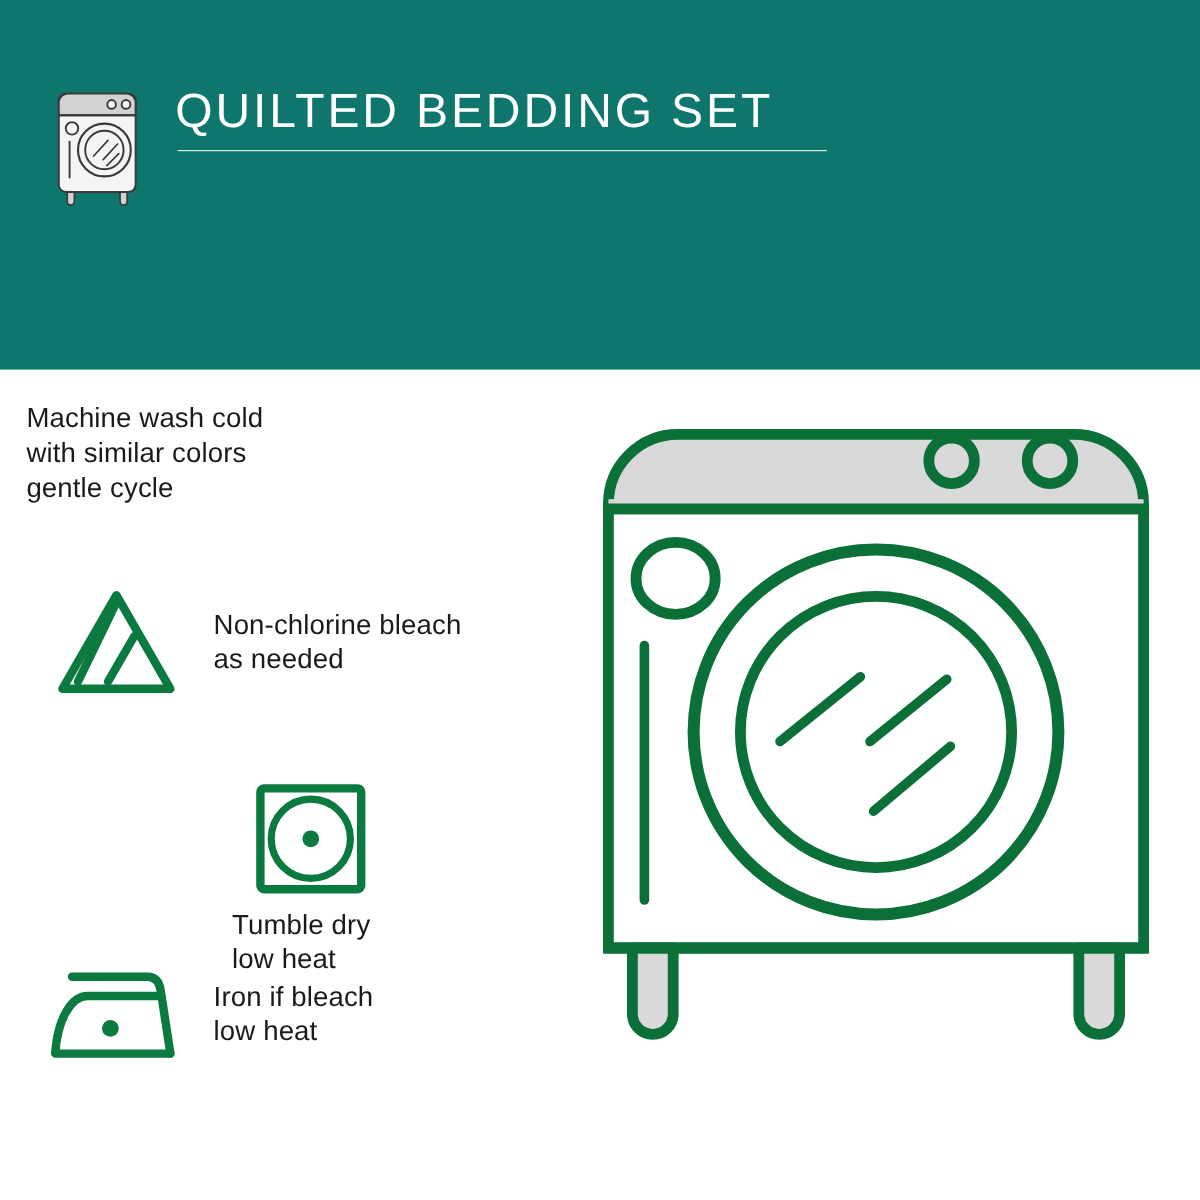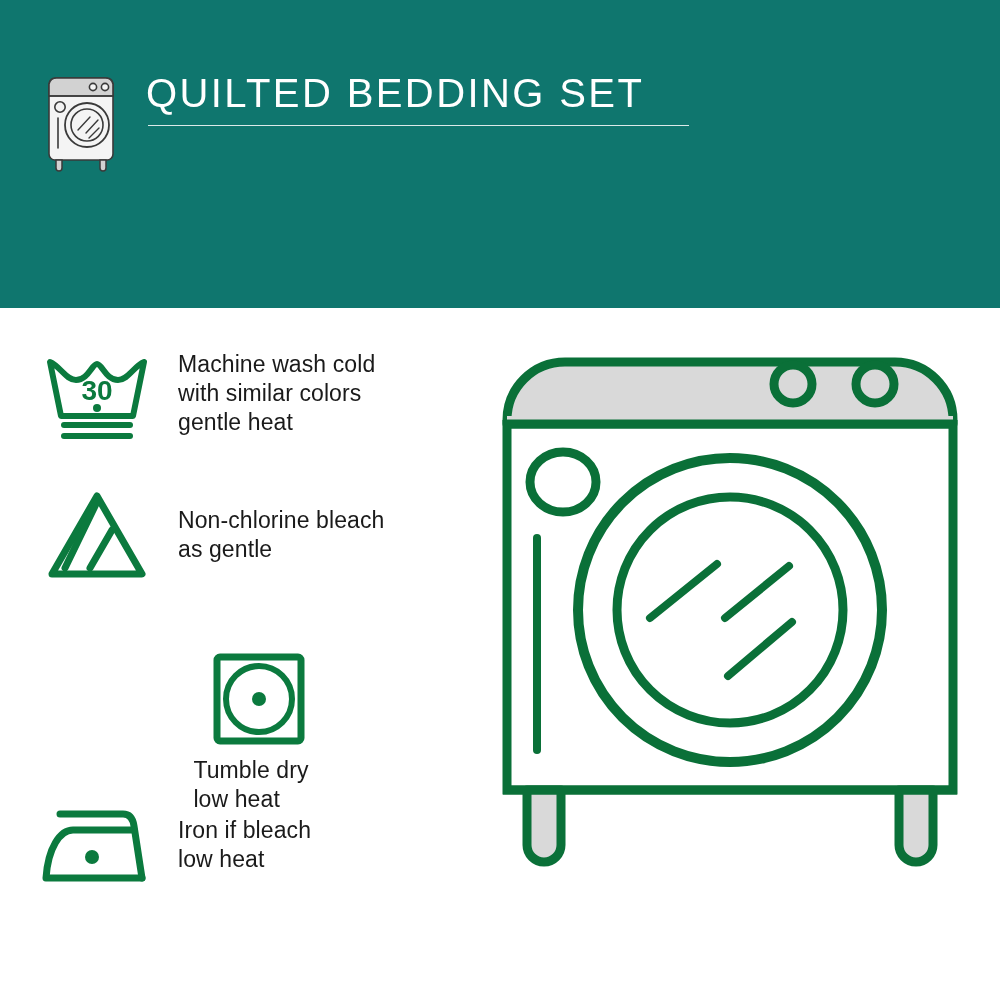--- a/index.html
+++ b/index.html
@@ -141,62 +141,35 @@
   <div id="header-text-block">
     <div id="header-title-line1">QUILTED BEDDING SET</div>
     <div id="header-divider"></div>
   </div>
 
 </div>
 
 <div id="care-list">
 
   <div class="care-row" id="row-wash">
-    <div class="care-symbol">
-      <svg viewBox="0 0 118 118" width="118" height="118" aria-hidden="true">
-
-        <path d="M10 26 C 25 22, 32 40, 45 40 C 58 40, 62 24, 72 24 C 83 24, 88 40, 100 40 L 108 26" fill="none" stroke="#0B7A3E" stroke-width="0"></path>
-
-        <path d="M12 28
-                 C 24 24, 30 44, 43 44
-                 C 56 44, 60 26, 72 26
-                 C 84 26, 90 44, 103 44
-                 L 103 28" fill="none" stroke="#0B7A3E" stroke-width="0"></path>
-        <path d="M12 28
-                 L 23 82
-                 L 95 82
-                 L 106 28
-                 C 96 32, 90 46, 80 46
-                 C 68 46, 64 30, 59 30
-                 C 54 30, 50 46, 38 46
-                 C 28 46, 22 32, 12 28 Z" fill="none" stroke="#0B7A3E" stroke-width="6" stroke-linejoin="round" stroke-linecap="round"></path>
-
-        <text x="59" y="66" text-anchor="middle" font-family="'Liberation Sans', sans-serif" font-size="28" font-weight="700" fill="#0B7A3E">30</text>
-
-        <circle cx="59" cy="74" r="4" fill="#0B7A3E"></circle>
-
-        <rect x="23" y="88" width="72" height="6" rx="3" fill="#0B7A3E"></rect>
-        <rect x="23" y="99" width="72" height="6" rx="3" fill="#0B7A3E"></rect>
-      </svg>
-    </div>
     <div class="care-text">Machine wash cold
 with similar colors
-gentle heat</div>
+gentle cycle</div>
   </div>
 
   <div class="care-row" id="row-bleach">
     <div class="care-symbol">
       <svg viewBox="0 0 118 118" width="118" height="118" aria-hidden="true">
         <path d="M59 20 L 104 98 L 14 98 Z" fill="none" stroke="#0B7A3E" stroke-width="7" stroke-linejoin="round"></path>
         <line x1="59" y1="26" x2="27" y2="92" stroke="#0B7A3E" stroke-width="7" stroke-linecap="round"></line>
         <line x1="74" y1="54" x2="52" y2="92" stroke="#0B7A3E" stroke-width="7" stroke-linecap="round"></line>
       </svg>
     </div>
     <div class="care-text">Non-chlorine bleach
-as gentle</div>
+as needed</div>
   </div>
 
   <div class="care-row" id="row-dry">
     <div class="care-symbol">
       <svg viewBox="0 0 118 118" width="118" height="118" aria-hidden="true">
         <rect x="17" y="19" width="84" height="84" rx="3" fill="none" stroke="#0B7A3E" stroke-width="7"></rect>
         <circle cx="59" cy="61" r="33" fill="none" stroke="#0B7A3E" stroke-width="6"></circle>
         <circle cx="59" cy="61" r="7" fill="#0B7A3E"></circle>
       </svg>
     </div>

